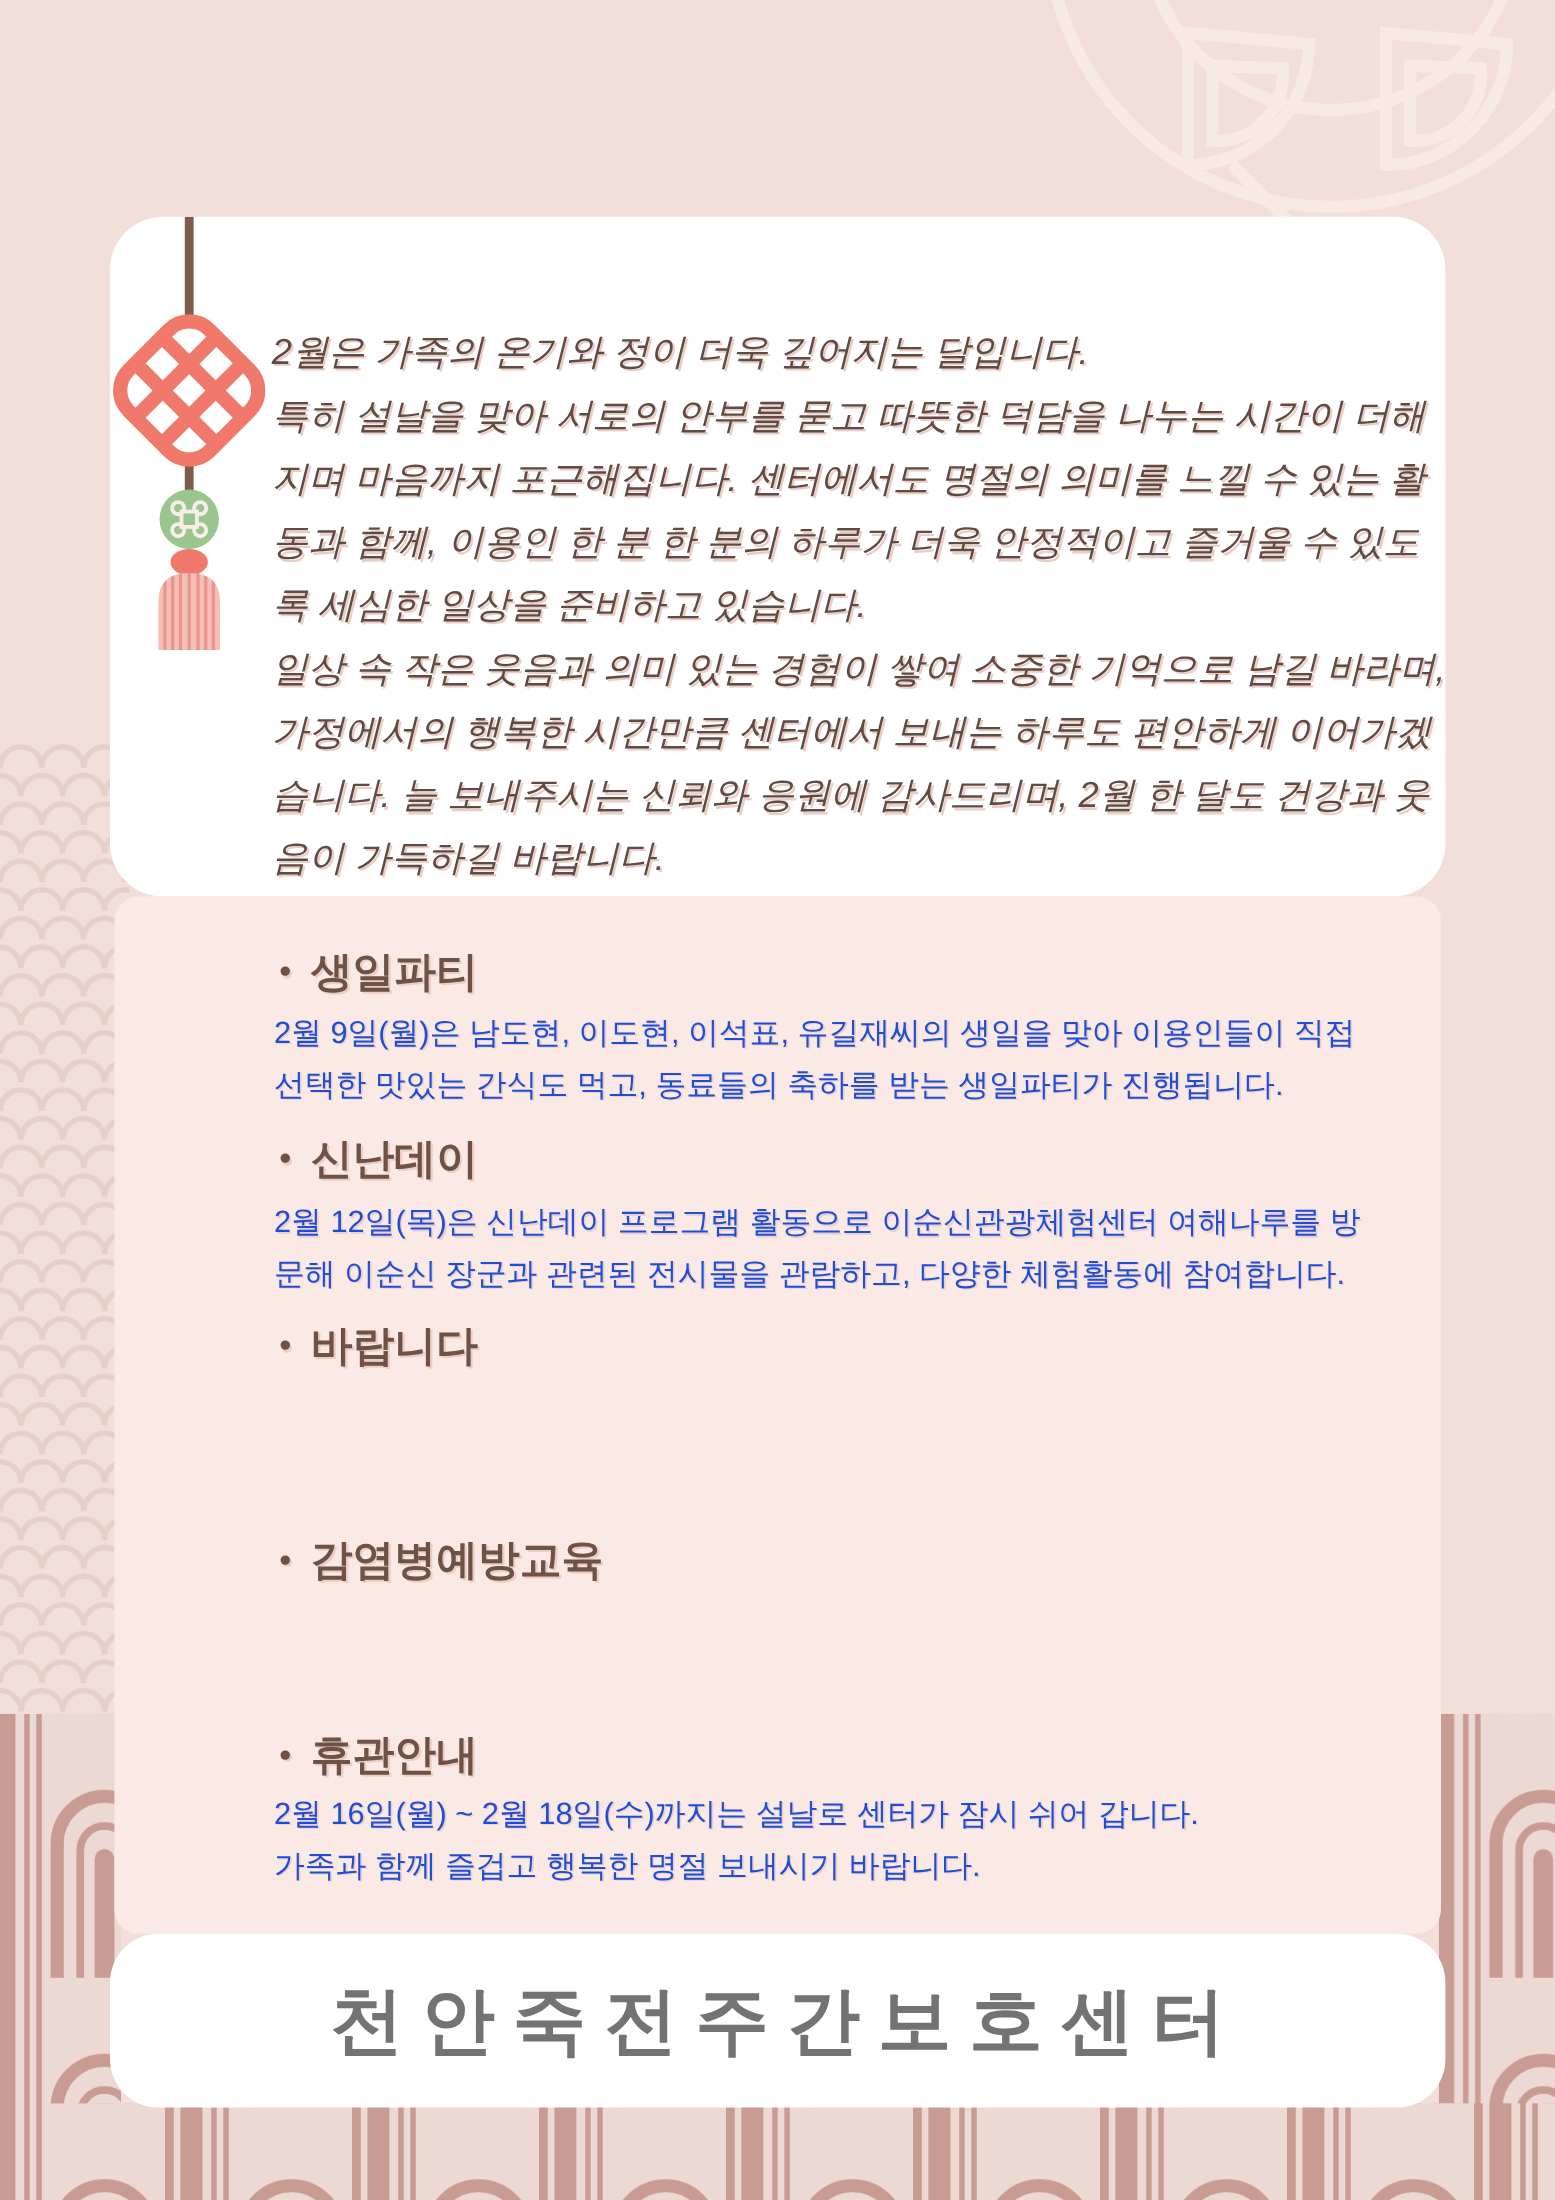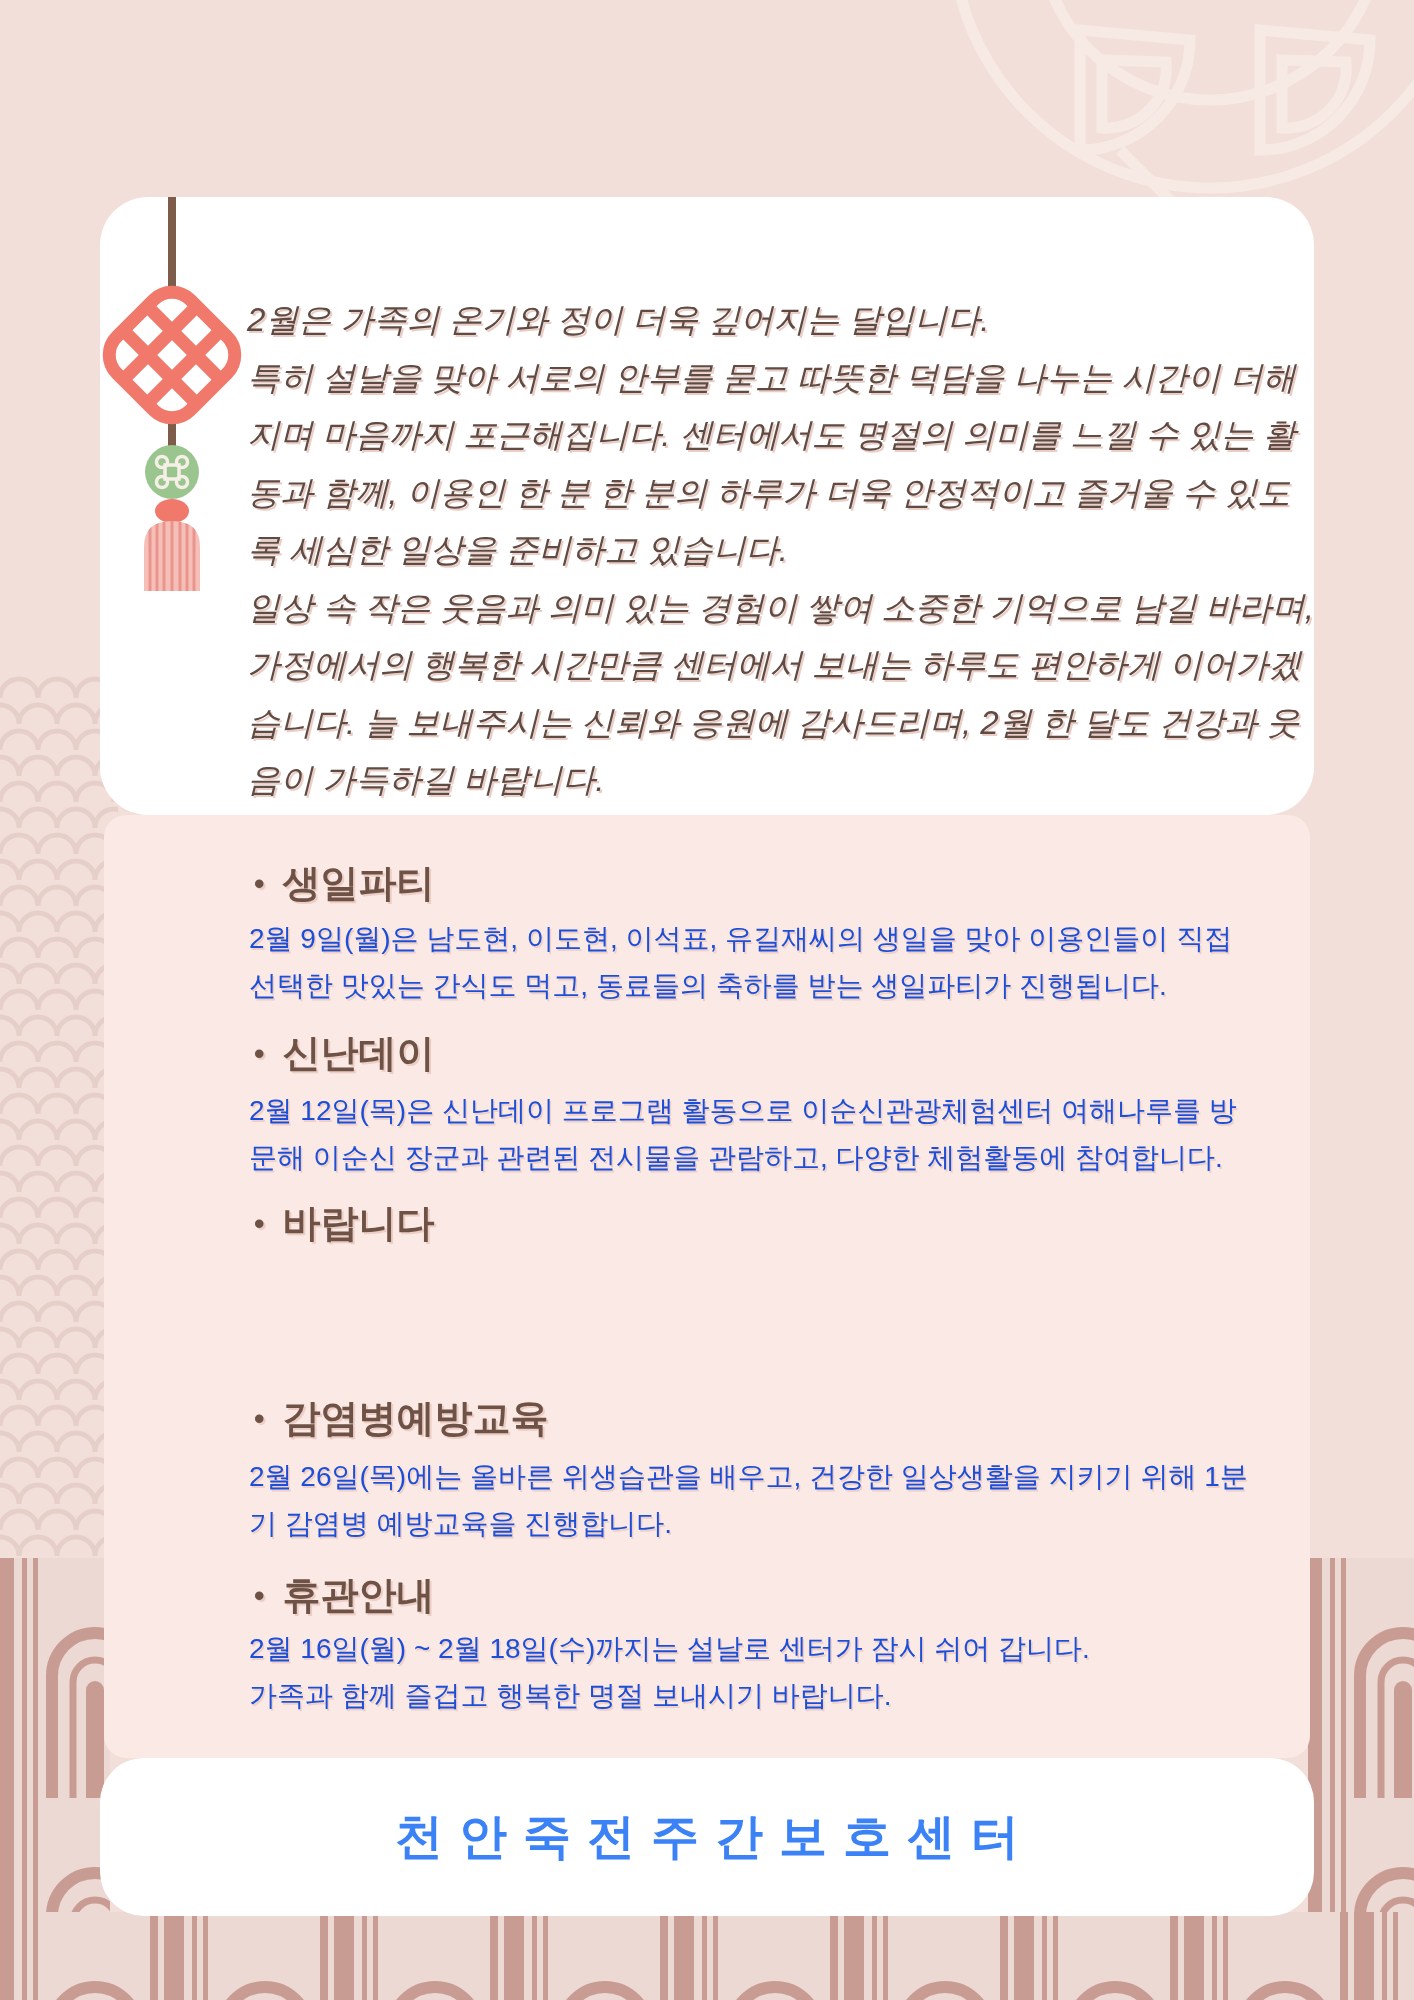--- a/index.html
+++ b/index.html
@@ -67,21 +67,21 @@
   .pos-h3{top:383px;} .pos-b3{top:448px;}
   .pos-h4{top:578px;} .pos-b4{top:638px;}
   .pos-h5{top:755px;} .pos-b5{top:810px;}
 
   
   .card-footer{
     left:100px;top:1758px;width:1214px;height:158px;border-radius:44px;
     display:flex;align-items:center;justify-content:center;
   }
   .footer-name{
-    font-size:48px;font-weight:800;color:#3b82f6;
+    font-size:67px;font-weight:800;color:#737373;
     letter-spacing:16px;white-space:pre;
     text-indent:16px;
   }
 </style>
 </head>
 <body>
 
 <div class="page">
 
   <svg width="0" height="0" style="position:absolute" aria-hidden="true">
@@ -192,22 +192,20 @@
 
     <div class="sec-head pos-h3">
       <span class="sec-bullet">•</span>
       <span>바랍니다</span>
     </div>
 
     <div class="sec-head pos-h4">
       <span class="sec-bullet">•</span>
       <span>감염병예방교육</span>
     </div>
-    <div class="sec-body pos-b4">2월 26일(목)에는 올바른 위생습관을 배우고, 건강한 일상생활을 지키기 위해 1분
-기 감염병 예방교육을 진행합니다.</div>
 
     <div class="sec-head pos-h5">
       <span class="sec-bullet">•</span>
       <span>휴관안내</span>
     </div>
     <div class="sec-body pos-b5">2월 16일(월) ~ 2월 18일(수)까지는 설날로 센터가 잠시 쉬어 갑니다.
 가족과 함께 즐겁고 행복한 명절 보내시기 바랍니다.</div>
 
   </div>
 

